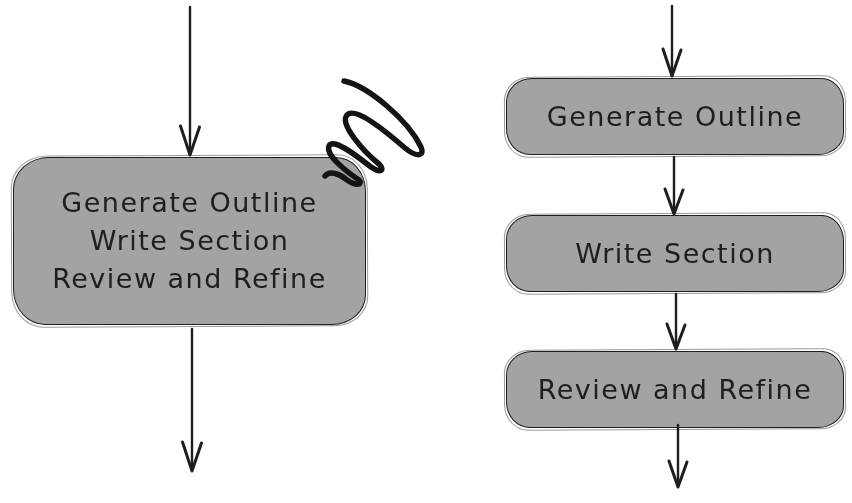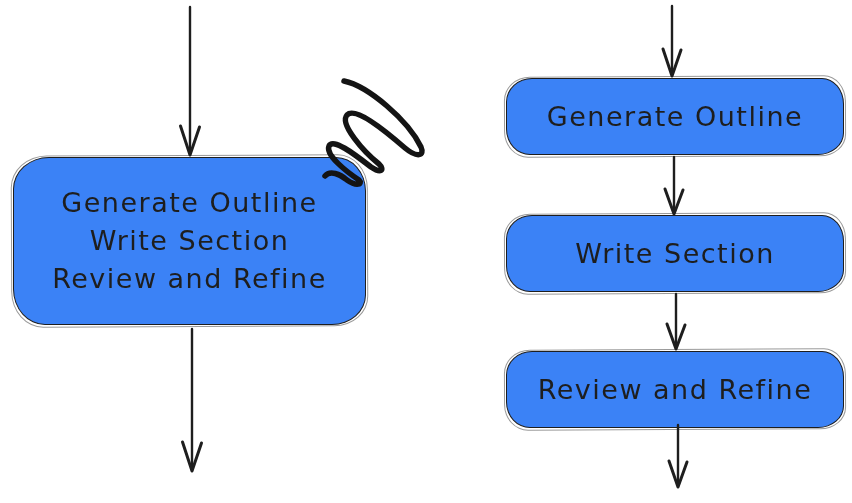--- a/index.html
+++ b/index.html
@@ -15,21 +15,21 @@
     overflow: hidden;
     font-family: "DejaVu Sans", "Liberation Sans", sans-serif;
     color: #1e1e1e;
   }
   .abs { position: absolute; }
 
   
   .process-box {
     position: absolute;
     box-sizing: border-box;
-    background: #3b82f6;
+    background: #a3a3a3;
     border: 1.7px solid #1e1e1e;
     display: flex;
     flex-direction: column;
     align-items: center;
     justify-content: center;
     text-align: center;
   }
   
   .process-box::after {
     content: "";

